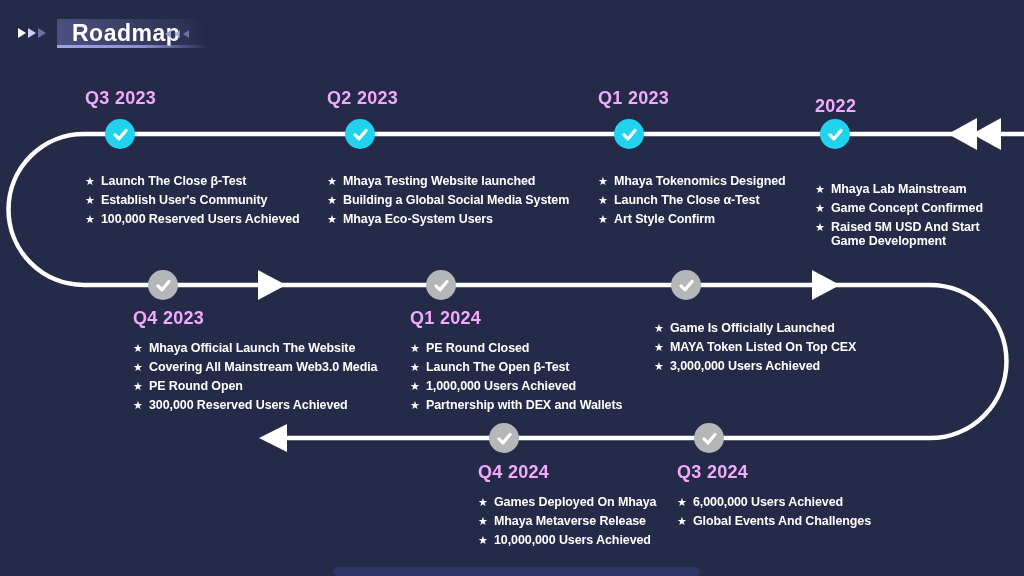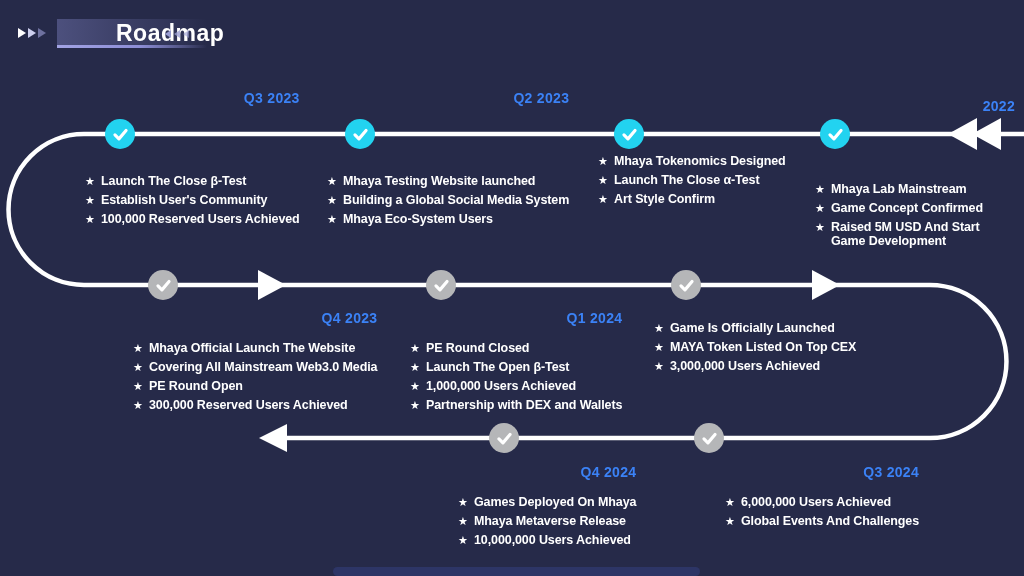--- a/index.html
+++ b/index.html
@@ -16,40 +16,40 @@
     position:absolute;left:57px;top:19px;width:150px;height:29px;
     background:linear-gradient(90deg,rgba(130,133,198,.42),rgba(130,133,198,.10) 80%,rgba(130,133,198,0));
     z-index:5;
   }
   .title-underline{
     position:absolute;left:0;bottom:0;width:100%;height:3px;
     background:linear-gradient(90deg,#a2a3e4 0%,#8d8ed6 55%,rgba(141,142,214,0));
   }
   .page-title{
     position:absolute;left:15px;top:1px;
-    color:#fff;font-size:23px;font-weight:bold;letter-spacing:.5px;line-height:27px;margin-left:44px;
+    color:#fff;font-size:23px;font-weight:bold;letter-spacing:.5px;line-height:27px;
   }
   .chev{width:0;height:0;position:absolute;}
   .chev-r{border-top:5px solid transparent;border-bottom:5px solid transparent;border-left:8px solid #fff;}
   .chev-l{border-top:4px solid transparent;border-bottom:4px solid transparent;border-right:6px solid #9a9dd2;}
 
   
   .timeline-svg{position:absolute;left:0;top:0;z-index:1;}
   .node{
     position:absolute;width:30px;height:30px;border-radius:50%;
     display:flex;align-items:center;justify-content:center;
     transform:translate(-50%,-50%);z-index:2;
   }
   .node.done{background:#22d3f0;}
   .node.next{background:#b5b6b8;}
 
   
   .milestone{position:absolute;z-index:3;}
   .q-label{
-    color:#3b82f6;font-size:14px;font-weight:bold;letter-spacing:.3px;line-height:20px;text-align:right;
+    color:#f0abfc;font-size:18px;font-weight:bold;letter-spacing:.3px;line-height:20px;
   }
   .items{list-style:none;margin:0;padding:0;}
   .top .items{margin-top:66px;}
   .mid .items,.bot .items{margin-top:13px;}
   .item{
     display:flex;align-items:flex-start;
     color:#fff;font-size:12.5px;font-weight:bold;letter-spacing:-0.1px;
     line-height:14px;margin-bottom:5px;white-space:nowrap;
   }
   .milestone.wrap{width:200px;}
@@ -164,20 +164,21 @@
           <span class="txt">Building a Global Social Media System</span>
         </li>
       <li class="item">
           <span class="star">★</span>
           <span class="txt">Mhaya Eco-System Users</span>
         </li>
     </ul>
   </div>
 
   <div class="milestone top" style="left:598px;top:88px;">
+    <div class="q-label">Q1 2023</div>
     <ul class="items">
       <li class="item">
           <span class="star">★</span>
           <span class="txt">Mhaya Tokenomics Designed</span>
         </li>
       <li class="item">
           <span class="star">★</span>
           <span class="txt">Launch The Close α-Test</span>
         </li>
       <li class="item">
@@ -259,39 +260,39 @@
           <span class="star">★</span>
           <span class="txt">MAYA Token Listed On Top CEX</span>
         </li>
       <li class="item">
           <span class="star">★</span>
           <span class="txt">3,000,000  Users Achieved</span>
         </li>
     </ul>
   </div>
 
-  <div class="milestone bot" style="left:458px;top:462px;">
+  <div class="milestone bot" style="left:478px;top:462px;">
     <div class="q-label">Q4 2024</div>
     <ul class="items">
       <li class="item">
           <span class="star">★</span>
           <span class="txt">Games Deployed On Mhaya</span>
         </li>
       <li class="item">
           <span class="star">★</span>
           <span class="txt">Mhaya Metaverse Release</span>
         </li>
       <li class="item">
           <span class="star">★</span>
           <span class="txt">10,000,000  Users Achieved</span>
         </li>
     </ul>
   </div>
 
-  <div class="milestone bot" style="left:677px;top:462px;margin-left:48px;">
+  <div class="milestone bot" style="left:677px;top:462px;">
     <div class="q-label">Q3 2024</div>
     <ul class="items">
       <li class="item">
           <span class="star">★</span>
           <span class="txt">6,000,000  Users Achieved</span>
         </li>
       <li class="item">
           <span class="star">★</span>
           <span class="txt">Global Events And Challenges</span>
         </li>

